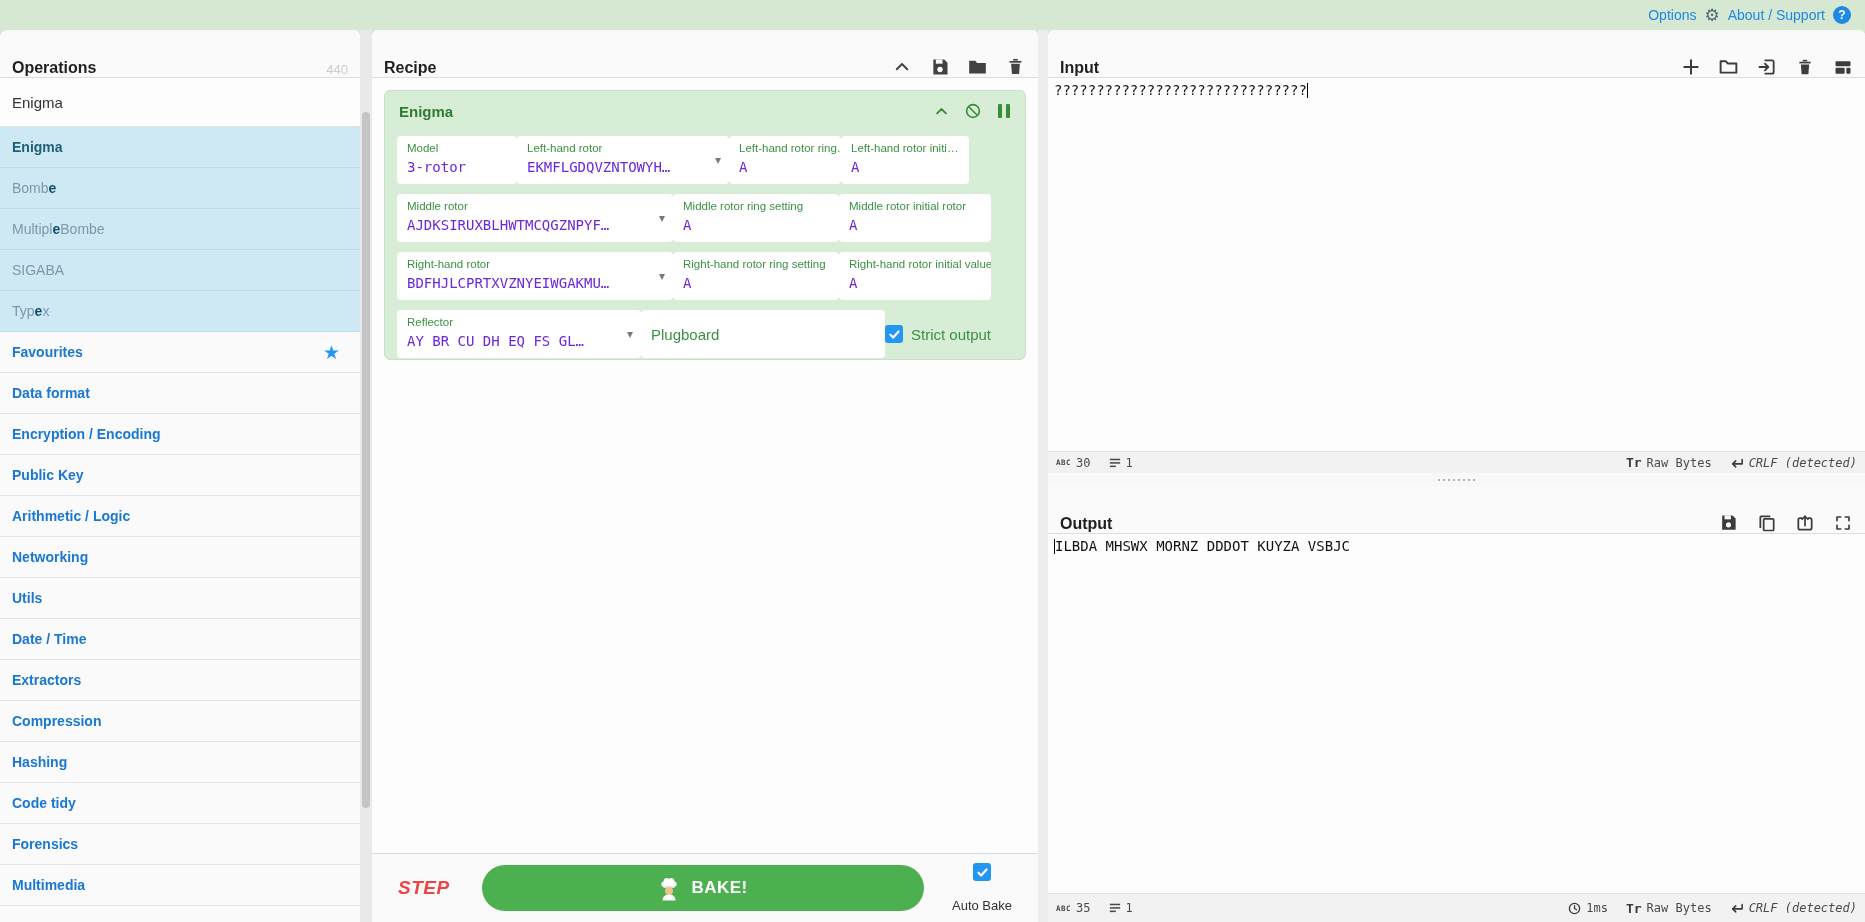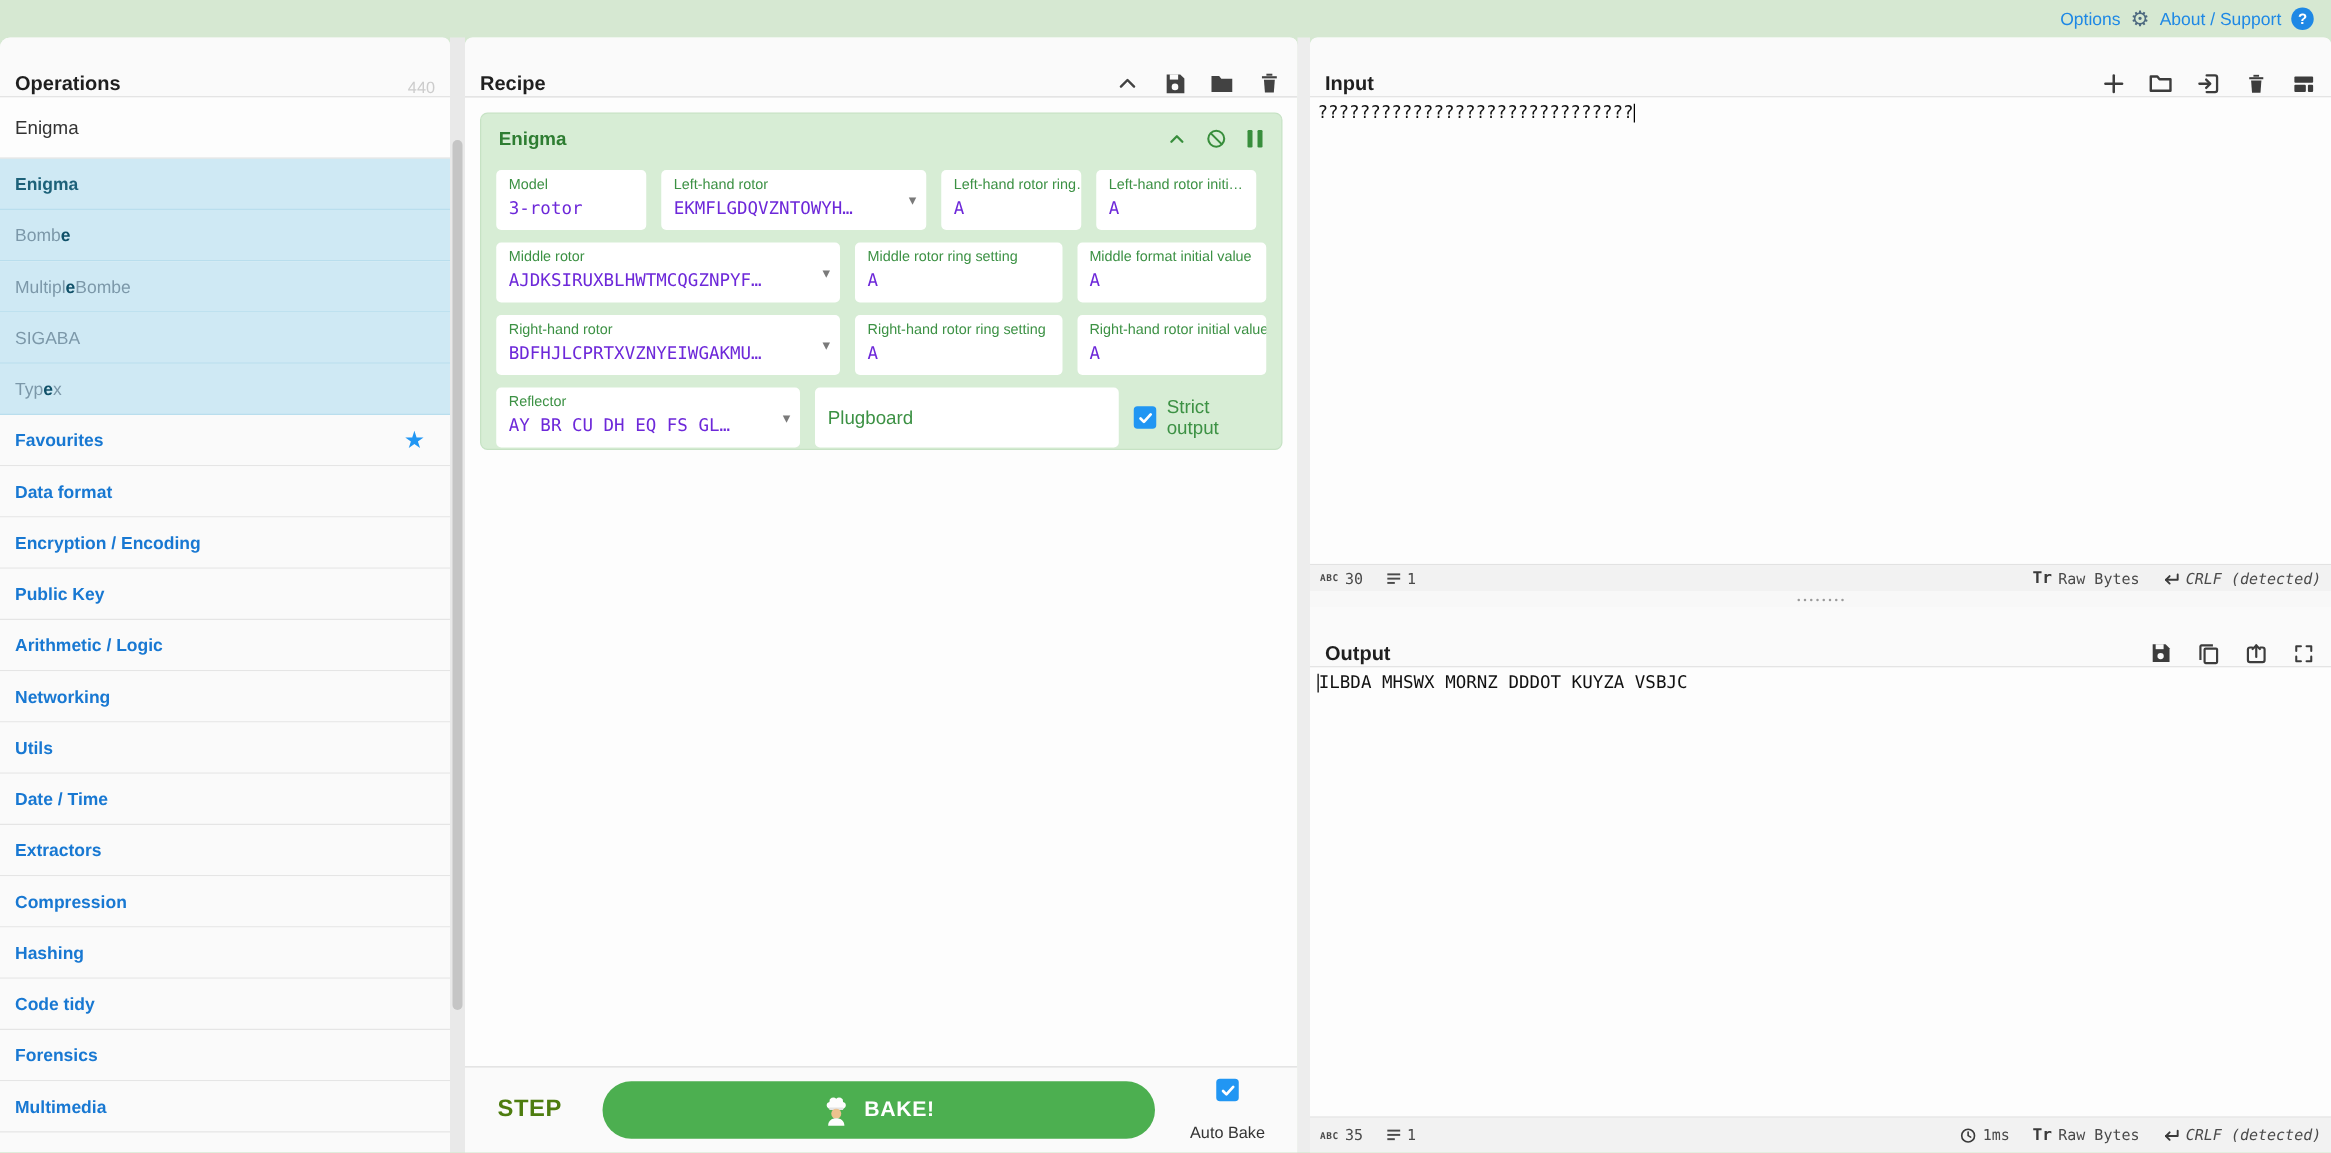--- a/index.html
+++ b/index.html
@@ -52,39 +52,39 @@
     font-weight:bold; color:#1878d2; cursor:pointer; }
   .category-row .star { margin-left:auto; margin-right:8px; color:#2196f3; font-size:19px; }
 
   
   #op-block { margin:12px; height:270px; background:#d7edd5; border:1px solid #c6e2c4;
     border-radius:6px; overflow:hidden; }
   #op-block-header { display:flex; align-items:center; padding:11px 14px 6px 14px; }
   #op-block-title { font-size:15px; font-weight:bold; color:#2e7d32; }
   .op-icons { margin-left:auto; display:flex; align-items:center; gap:15px; }
   .op-icons svg { display:block; }
-  .op-row { display:flex; gap:12px; padding:0 12px; margin-top:10px; align-items:center; }
+  .op-row { display:flex; padding:0 12px; margin-top:10px; align-items:center; }
   .field-box { background:#ffffff; border-radius:4px; height:48px; padding:5px 10px 0 10px;
     position:relative; overflow:hidden; white-space:nowrap; }
   .field-label { display:block; font-size:11.5px; color:#3c9144; line-height:15px; }
   .field-value { display:block; font-family:"DejaVu Sans Mono","Liberation Mono",monospace;
     font-size:14px; color:#6d28d9; line-height:22px; }
   .field-caret { position:absolute; right:8px; top:50%; transform:translateY(-50%);
     color:#7a7a7a; font-size:12px; }
   .field-box.placeholder-box { display:flex; align-items:center; padding-top:0; }
   .field-placeholder { color:#3c9144; font-size:15px; }
   .check-wrap { display:flex; align-items:center; gap:8px; cursor:pointer; }
   .checkbox { width:18px; height:18px; background:#2196f3; border-radius:3px;
     display:flex; align-items:center; justify-content:center; flex:none; }
   .check-label { font-size:15px; color:#3c9144; }
 
   #recipe-footer { position:absolute; left:0; bottom:0; width:100%; height:69px;
     background:#fafafa; border-top:1px solid #dddddd;
     display:flex; align-items:center; padding:0 26px; }
-  #step-label { font-size:19px; font-weight:600; color:#4d7c0f; letter-spacing:0.5px; }
+  #step-label { font-size:19px; font-weight:600; color:#ef4444; letter-spacing:0.5px;font-style:italic; }
   #bake-btn { margin-left:32px; width:442px; height:46px; border:none; border-radius:23px;
     background:#4caf50; color:#fff; font-size:17px; font-weight:bold; letter-spacing:0.5px;
     display:flex; align-items:center; justify-content:center; gap:10px; cursor:pointer;
     font-family:inherit; }
   #autobake { margin-left:auto; display:flex; flex-direction:column; align-items:center; gap:17px; cursor:pointer; }
   #autobake-label { font-size:13px; color:#333; }
 
   
   .io-text-area { position:relative; font-family:"DejaVu Sans Mono","Liberation Mono",monospace;
     font-size:14px; color:#111; padding:4px 6px; background:#fdfdfd; }
@@ -271,21 +271,21 @@
           <div class="field-box" style="width: 276px;">
             <span class="field-label">Middle rotor</span>
             <span class="field-value">AJDKSIRUXBLHWTMCQGZNPYF…</span>
             <span class="field-caret">▾</span>
           </div>
           <div class="field-box" style="width: 166px;">
             <span class="field-label">Middle rotor ring setting</span>
             <span class="field-value">A</span>
           </div>
           <div class="field-box" style="width: 152px;">
-            <span class="field-label">Middle format initial value</span>
+            <span class="field-label">Middle rotor initial rotor</span>
             <span class="field-value">A</span>
           </div>
         </div>
         <div class="op-row">
           <div class="field-box" style="width: 276px;">
             <span class="field-label">Right-hand rotor</span>
             <span class="field-value">BDFHJLCPRTXVZNYEIWGAKMU…</span>
             <span class="field-caret">▾</span>
           </div>
           <div class="field-box" style="width: 166px;">

